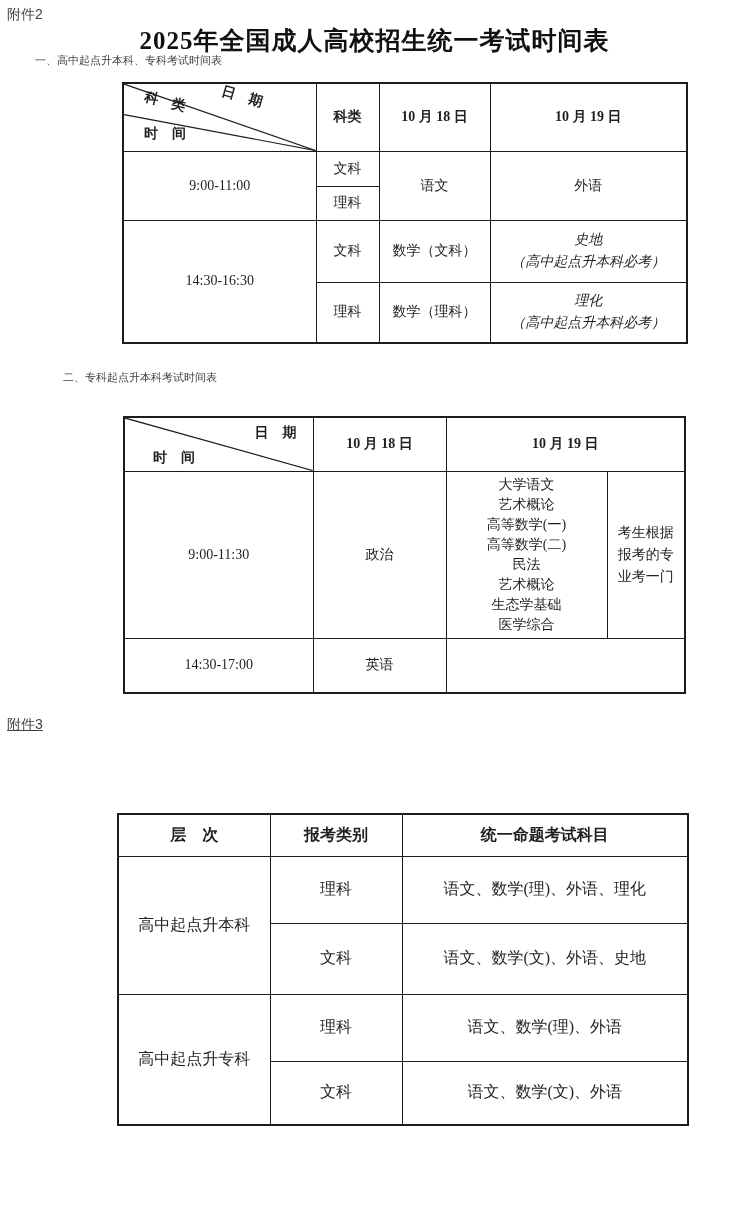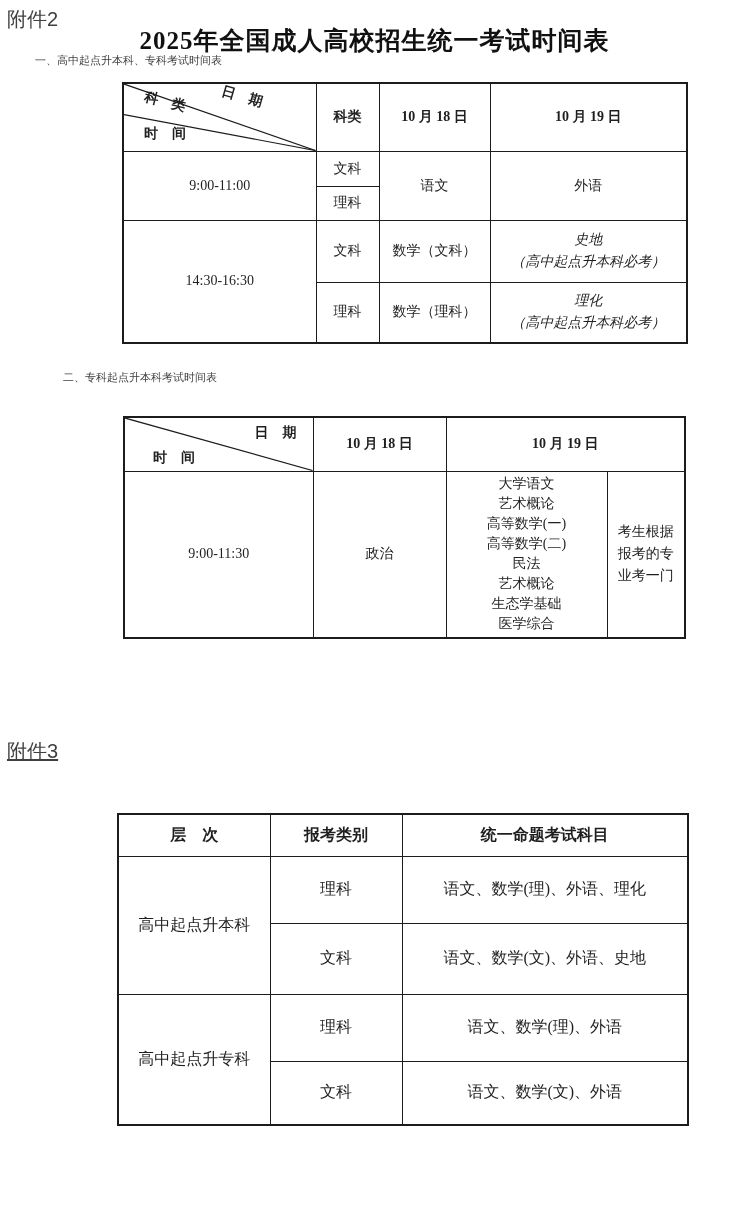--- a/index.html
+++ b/index.html
@@ -1,21 +1,21 @@
 <!DOCTYPE html>
 <html><head>
 <meta charset="utf-8">
 <style>
   html,body{margin:0;padding:0;background:#ffffff;}
   .page{
     position:relative;width:749px;height:1207px;background:#fff;
     font-family:"Liberation Serif", serif;color:#1a1a1a;overflow:hidden;
   }
   .sans{font-family:"Liberation Sans", sans-serif;color:#3f3f3f;}
-  .att-label{position:absolute;left:7px;font-size:20px;}
+  .att-label{position:absolute;left:7px;font-size:14px;}
   .doc-title{position:absolute;left:0;width:749px;text-align:center;
     font-size:25px;font-weight:bold;color:#111;margin:0;letter-spacing:1px;}
   .section-heading{position:absolute;left:35px;font-size:11px;}
   table{position:absolute;border-collapse:collapse;table-layout:fixed;
     border:2px solid #1c1c1c;background:#fff;}
   td{border:1px solid #1c1c1c;text-align:center;vertical-align:middle;
     padding:0;font-size:14px;color:#1f1f1f;overflow:hidden;}
   .t3 td{font-size:16px;}
   .bold{font-weight:bold;}
   .two-line div{line-height:22px;font-style:italic;}
@@ -130,24 +130,29 @@
         <div>艺术概论</div>
         <div>生态学基础</div>
         <div>医学综合</div>
       </td>
       <td class="note-cell">
         <div>考生根据</div>
         <div>报考的专</div>
         <div>业考一门</div>
       </td>
     </tr>
+    <tr class="h55">
+      <td>14:30-17:00</td>
+      <td>英语</td>
+      <td colspan="2"></td>
+    </tr>
   </tbody>
     </table>
 
-  <div class="att-label sans" style="top:738px;text-decoration:underline;">附件3</div>
+  <div class="att-label sans" style="top:716px;text-decoration:underline;">附件3</div>
 
 
   <table class="t3" style="left:117px;top:813px;width:570px;padding-left:16px;">
     <colgroup>
         <col style="width:152px">
         <col style="width:132px">
         <col style="width:286px">
       </colgroup>
     <tbody>
         <tr class="h42">

